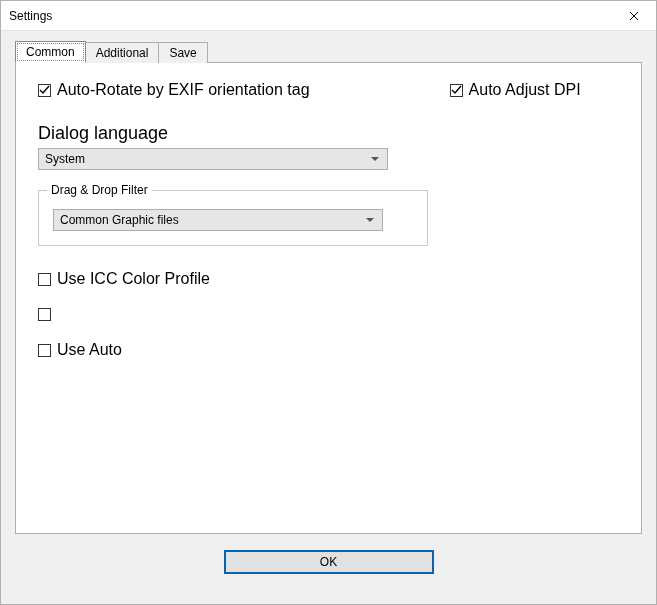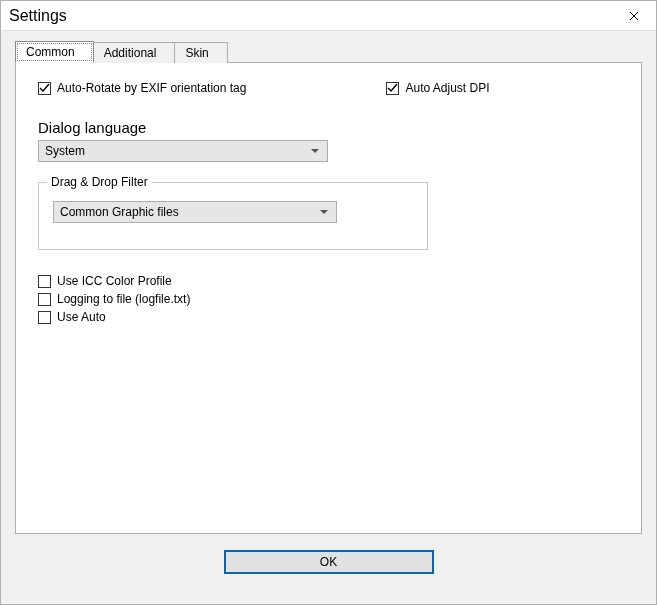--- a/index.html
+++ b/index.html
@@ -22,21 +22,21 @@
 }
 .titlebar {
   height: 30px;
   display: flex;
   align-items: center;
   justify-content: space-between;
   padding: 0 0 0 8px;
   background: #fff;
   border-bottom: 1px solid #e5e5e5;
 }
-.titlebar-title { font-size: 16px; }
+.titlebar-title { font-size: 12px; }
 .close-btn {
   width: 45px;
   height: 30px;
   display: flex;
   align-items: center;
   justify-content: center;
   cursor: pointer;
 }
 .close-btn svg { width: 10px; height: 10px; }
 .content {
@@ -47,21 +47,21 @@
   flex-direction: column;
 }
 .tabs-row {
   display: flex;
   align-items: flex-end;
   height: 22px;
   position: relative;
   z-index: 2;
 }
 .tab {
-  padding: 3px 18px 3px 10px;
+  padding: 3px 10px 3px 10px;
   font-size: 12px;
   border: 1px solid #adadad;
   border-bottom: none;
   background: #f0f0f0;
   margin-right: -1px;
   cursor: pointer;
   position: relative;
 }
 .tab.active {
   background: #fff;
@@ -79,73 +79,73 @@
   padding: 18px 22px;
   position: relative;
   z-index: 1;
 }
 .row { display: flex; align-items: center; }
 .row-top { margin-bottom: 24px; gap: 140px; }
 .chk {
   display: flex;
   align-items: center;
   gap: 6px;
-  font-size: 12px;
+  font-size: 16px;
   cursor: pointer;
 }
 .chkbox {
   width: 13px;
   height: 13px;
   border: 1px solid #333;
   background: #fff;
   display: flex;
   align-items: center;
   justify-content: center;
   flex-shrink: 0;
 }
 .chkbox svg { width: 11px; height: 11px; display: none; }
 .chkbox.checked svg { display: block; }
-.label-grp { font-size: 15px; margin-bottom: 4px; }
+.label-grp { font-size: 18px; margin-bottom: 4px; }
 .select {
-  width: 290px;
+  width: 350px;
   height: 22px;
   border: 1px solid #adadad;
   background: #e6e6e6;
   display: flex;
   align-items: center;
   justify-content: space-between;
   padding: 0 4px 0 6px;
   font-size: 12px;
   cursor: pointer;
 }
 .select .caret {
   width: 0; height: 0;
   border-left: 4px solid transparent;
   border-right: 4px solid transparent;
   border-top: 4px solid #555;
   margin-right: 4px;
 }
 .fieldset {
   border: 1px solid #c8c8c8;
-  padding: 18px 14px 26px 14px;
+  padding: 18px 14px 14px 14px;
   margin: 20px 0 24px 0;
   width: 390px;
   position: relative;
   text-align: right;
 }
 .fieldset-legend {
   position: absolute;
   top: -8px;
   left: 8px;
   background: #fff;
   padding: 0 4px;
   font-size: 12px;
 }
-.select.inner { width: 284px; }
-.opts { display: flex; flex-direction: column; gap: 4px; margin-top: 20px; }
+.select.inner { width: 330px; }
+.opts { display: flex; flex-direction: column; gap: 20px; margin-top: 20px; }
 .button-row {
   height: 56px;
   background: #f0f0f0;
   display: flex;
   align-items: center;
   justify-content: center;
   padding: 0 18px;
 }
 .btn {
   height: 24px;
@@ -174,21 +174,21 @@
       <svg viewBox="0 0 10 10">
           <path d="M1 1 L9 9 M9 1 L1 9" stroke="#000" stroke-width="1" fill="none"></path>
         </svg>
     </div>
   </div>
 
   <div class="content">
     <div class="tabs-row">
       <div class="tab active">Common</div>
       <div class="tab">Additional</div>
-      <div class="tab">Skin</div>
+      <div class="tab">Save</div>
     </div>
 
     <div class="tabpanel">
       <div class="row row-top">
         <label class="chk">
           <span class="chkbox checked">
             <svg viewBox="0 0 11 11">
                 <path d="M1 5 L4 8 L10 1" stroke="#000" stroke-width="1.4" fill="none"></path>
               </svg>
           </span>
@@ -222,21 +222,20 @@
         <label class="chk">
           <span class="chkbox">
             
           </span>
           <span>Use ICC Color Profile</span>
         </label>
         <label class="chk">
           <span class="chkbox">
             
           </span>
-          <span>Logging to file (logfile.txt)</span>
         </label>
         <label class="chk">
           <span class="chkbox">
             
           </span>
           <span>Use Auto</span>
         </label>
       </div>
     </div>
 

